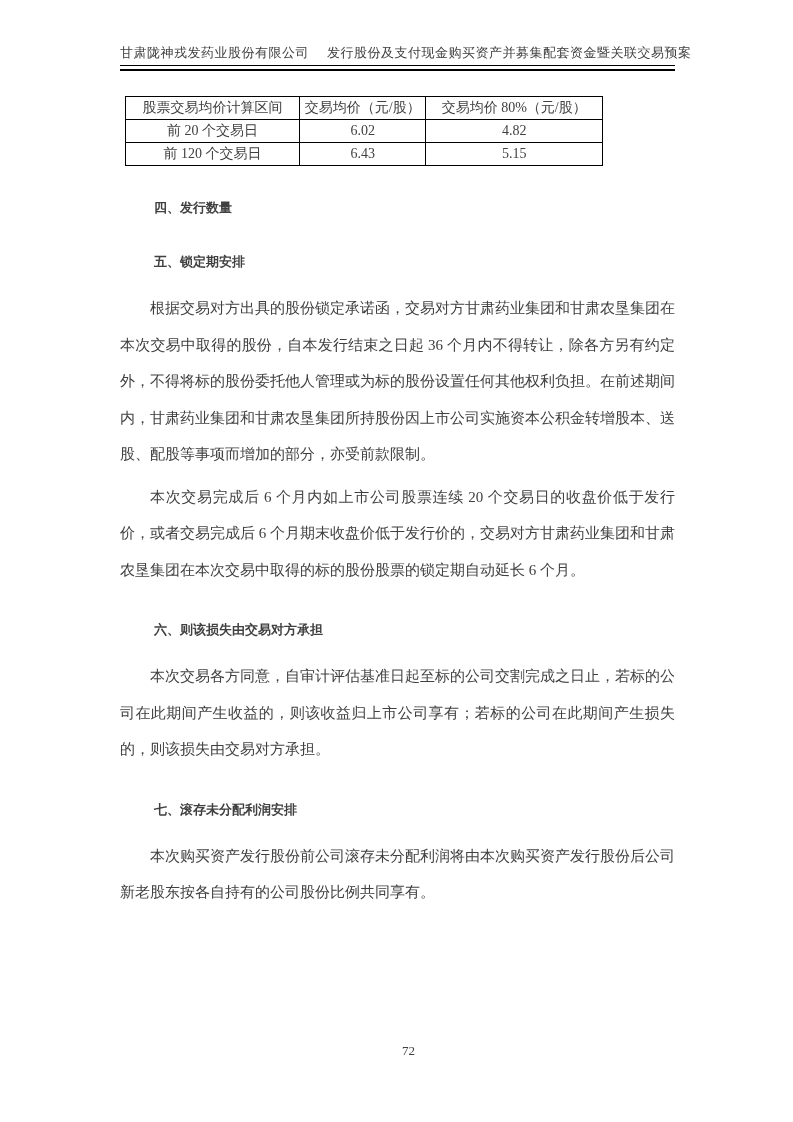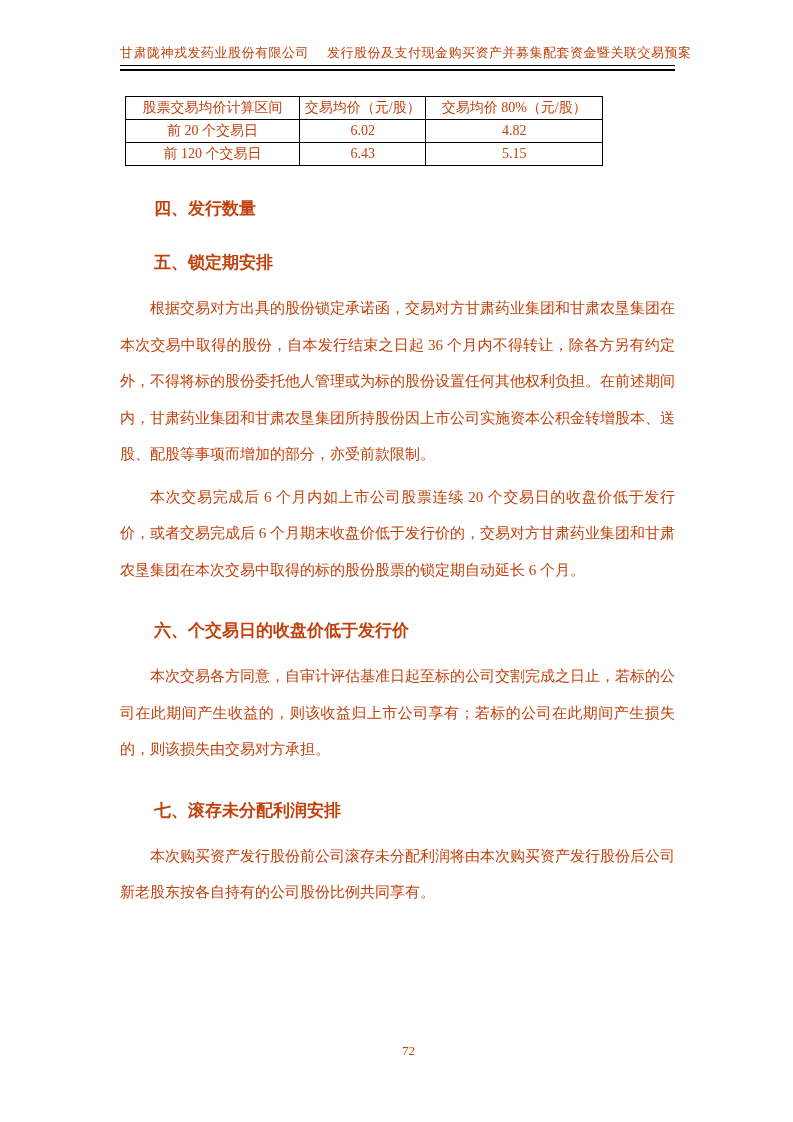--- a/index.html
+++ b/index.html
@@ -2,21 +2,21 @@
 <html lang="zh"><head>
 <meta charset="utf-8">
 <style>
   html, body { margin: 0; padding: 0; background: #ffffff; }
   .page {
     position: relative;
     width: 793px;
     height: 1122px;
     margin: 0 auto;
     background: #ffffff;
-    color: #c2410c;
+    color: #404040;
     font-family: "Liberation Serif", "DejaVu Serif", serif;
     overflow: hidden;
     box-sizing: border-box;
     padding: 44px 118px 0 120px;
   }
   
   .doc-header {
     text-align: center;
     font-size: 13px;
     line-height: 18px;
@@ -43,23 +43,23 @@
     text-align: center;
     vertical-align: middle;
     font-weight: normal;
     padding: 0 4px;
   }
   table.price-table col.c1 { width: 36.5%; }
   table.price-table col.c2 { width: 26.5%; }
   table.price-table col.c3 { width: 37%; }
   
   .section-heading {
-    font-family: Liberation Sans, sans-serif;
+    font-family: Liberation Mono, monospace;
     font-weight: bold;
-    font-size: 17px;
+    font-size: 13px;
     line-height: 22px;
     margin: 32px 0 16px 34px;
   }
   .body-para {
     font-size: 15px;
     line-height: 36.5px;
     text-align: justify;
     text-indent: 2em;
     margin: 0 0 6px 0;
     word-break: break-all;
@@ -114,21 +114,21 @@
     <h2 class="section-heading">四、发行数量</h2>
   </div>
 
   <div>
     <h2 class="section-heading">五、锁定期安排</h2>
     <p class="body-para">根据交易对方出具的股份锁定承诺函，交易对方甘肃药业集团和甘肃农垦集团在本次交易中取得的股份，自本发行结束之日起 36 个月内不得转让，除各方另有约定外，不得将标的股份委托他人管理或为标的股份设置任何其他权利负担。在前述期间内，甘肃药业集团和甘肃农垦集团所持股份因上市公司实施资本公积金转增股本、送股、配股等事项而增加的部分，亦受前款限制。</p>
     <p class="body-para">本次交易完成后 6 个月内如上市公司股票连续 20 个交易日的收盘价低于发行价，或者交易完成后 6 个月期末收盘价低于发行价的，交易对方甘肃药业集团和甘肃农垦集团在本次交易中取得的标的股份股票的锁定期自动延长 6 个月。</p>
   </div>
 
   <div>
-    <h2 class="section-heading">六、个交易日的收盘价低于发行价</h2>
+    <h2 class="section-heading">六、则该损失由交易对方承担</h2>
     <p class="body-para">本次交易各方同意，自审计评估基准日起至标的公司交割完成之日止，若标的公司在此期间产生收益的，则该收益归上市公司享有；若标的公司在此期间产生损失的，则该损失由交易对方承担。</p>
   </div>
 
   <div>
     <h2 class="section-heading">七、滚存未分配利润安排</h2>
     <p class="body-para">本次购买资产发行股份前公司滚存未分配利润将由本次购买资产发行股份后公司新老股东按各自持有的公司股份比例共同享有。</p>
   </div>
 
   <div class="page-footer">72</div>
 

